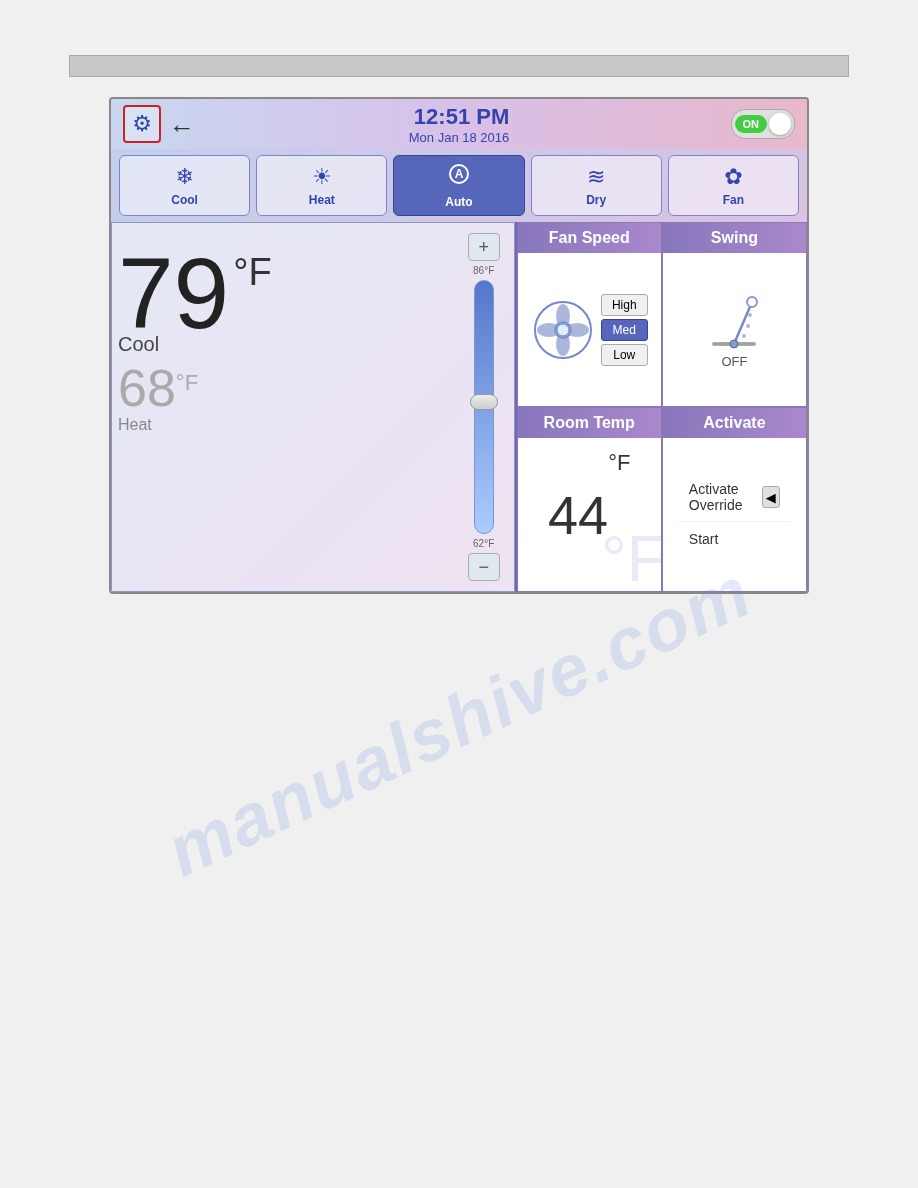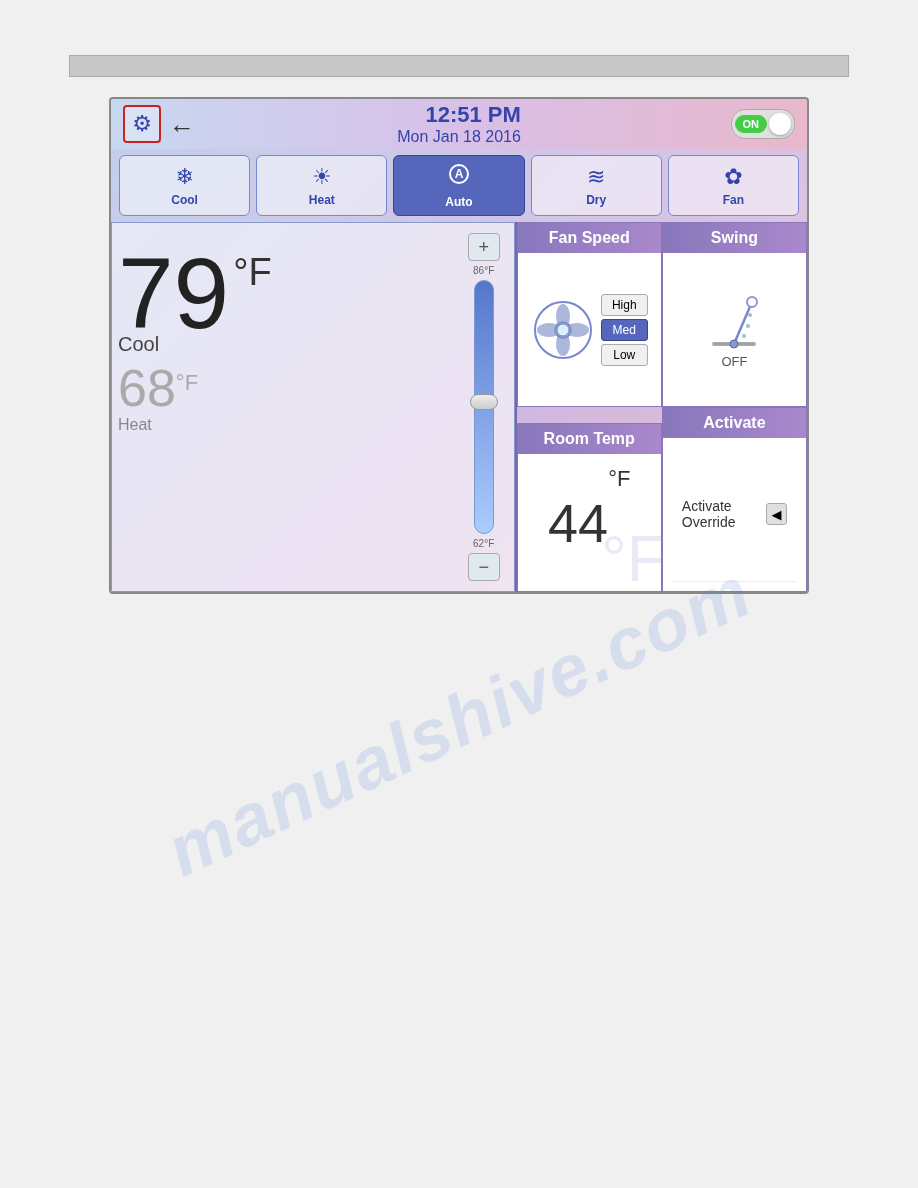--- a/index.html
+++ b/index.html
@@ -71,21 +71,21 @@
       text-align: right;
     }
 
     .time-text {
       font-size: 22px;
       font-weight: bold;
       color: #3344aa;
     }
 
     .date-text {
-      font-size: 16px;
+      font-size: 13px;
       color: #3344aa;
     }
 
     .power-toggle {
       margin-left: auto;
       display: flex;
       align-items: center;
       background: #e0e0e0;
       border-radius: 14px;
       padding: 3px;
@@ -362,21 +362,20 @@
     .swing-label {
       font-size: 13px;
       color: #555;
       margin-top: 4px;
     }
 
     
     .room-temp-panel {
       grid-column: 1;
       grid-row: 2;
-      margin-top: 16px;
     }
 
     .room-temp-value {
       font-size: 54px;
       font-weight: 200;
       color: #333;
       line-height: 1;
     }
 
     .room-temp-unit {
@@ -395,23 +394,23 @@
       pointer-events: none;
     }
 
     
     .schedule-panel {
       grid-column: 2;
       grid-row: 2;
     }
 
     .schedule-body {
-      flex-direction: row;
+      flex-direction: column;
       align-items: stretch;
-      padding: 9px;
+      padding: 16px;
     }
 
     .override-row {
       display: flex;
       align-items: center;
       justify-content: space-between;
       padding: 8px 10px;
       border-bottom: 1px solid #eee;
     }
 
@@ -585,20 +584,23 @@
         </div>
       </div>
 
       <div class="panel-section schedule-panel">
         <div class="panel-header">Activate</div>
         <div class="panel-body schedule-body">
           <div class="override-row">
             <span class="override-text">Activate Override</span>
             <div class="override-arrow">◀</div>
           </div>
+          <div class="start-row">
+            <span class="start-text">Start</span>
+          </div>
         </div>
       </div>
 
     </div>
   </div>
 </div>
 
 <div class="watermark">manualshive.com</div>
 
 </body></html>

